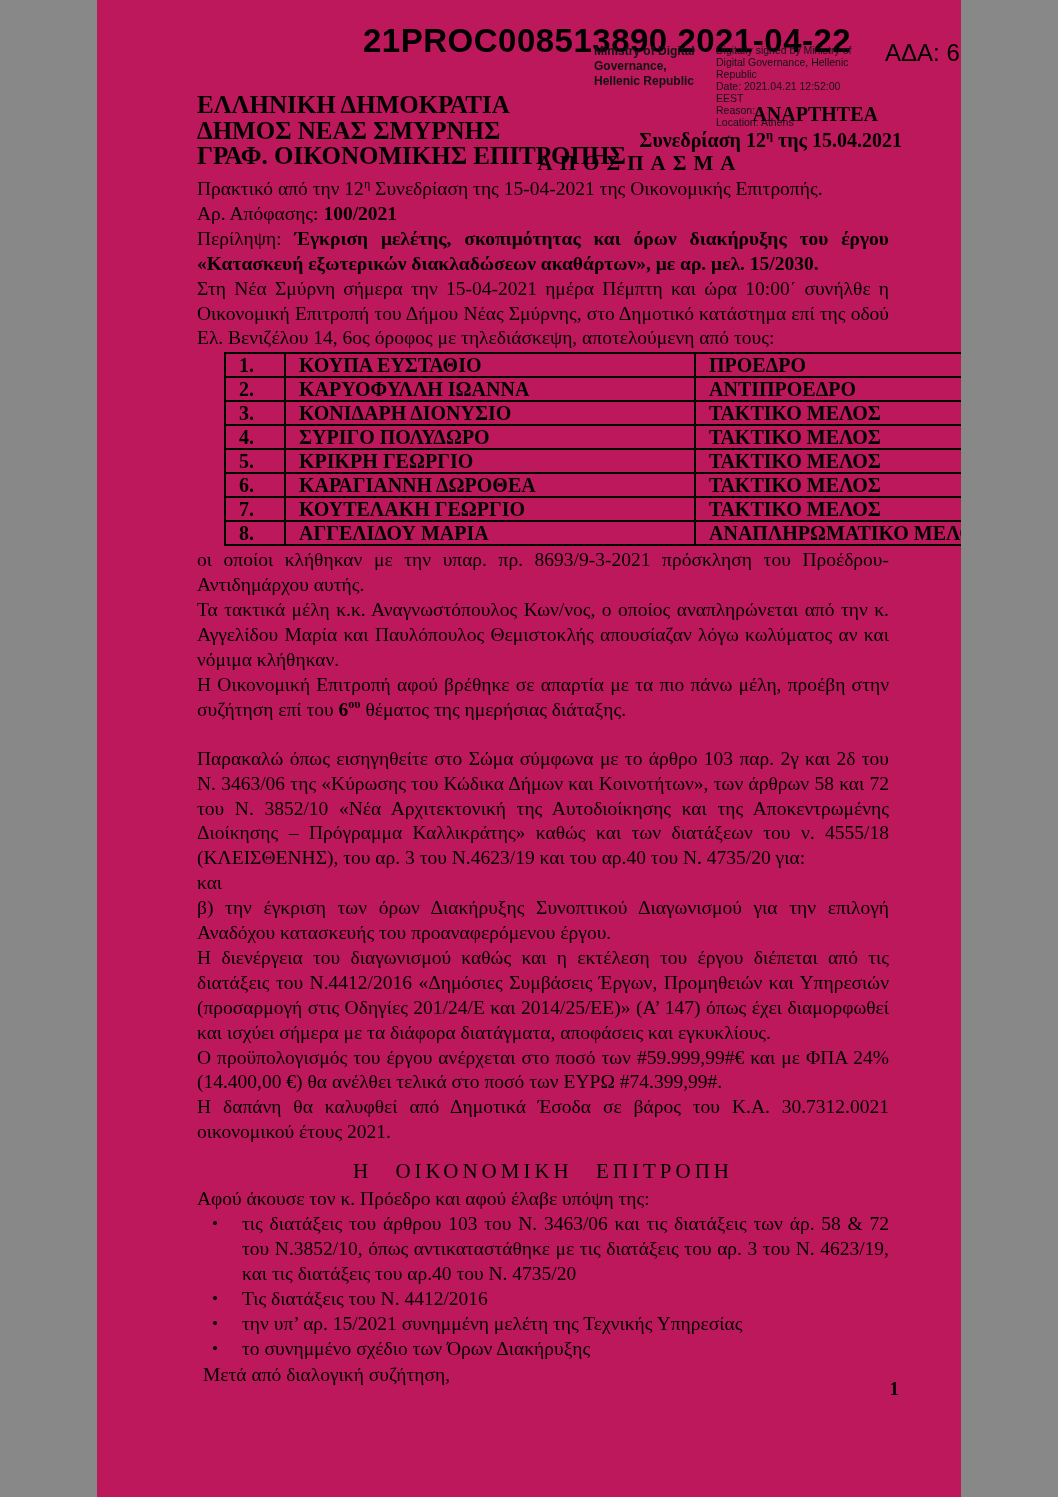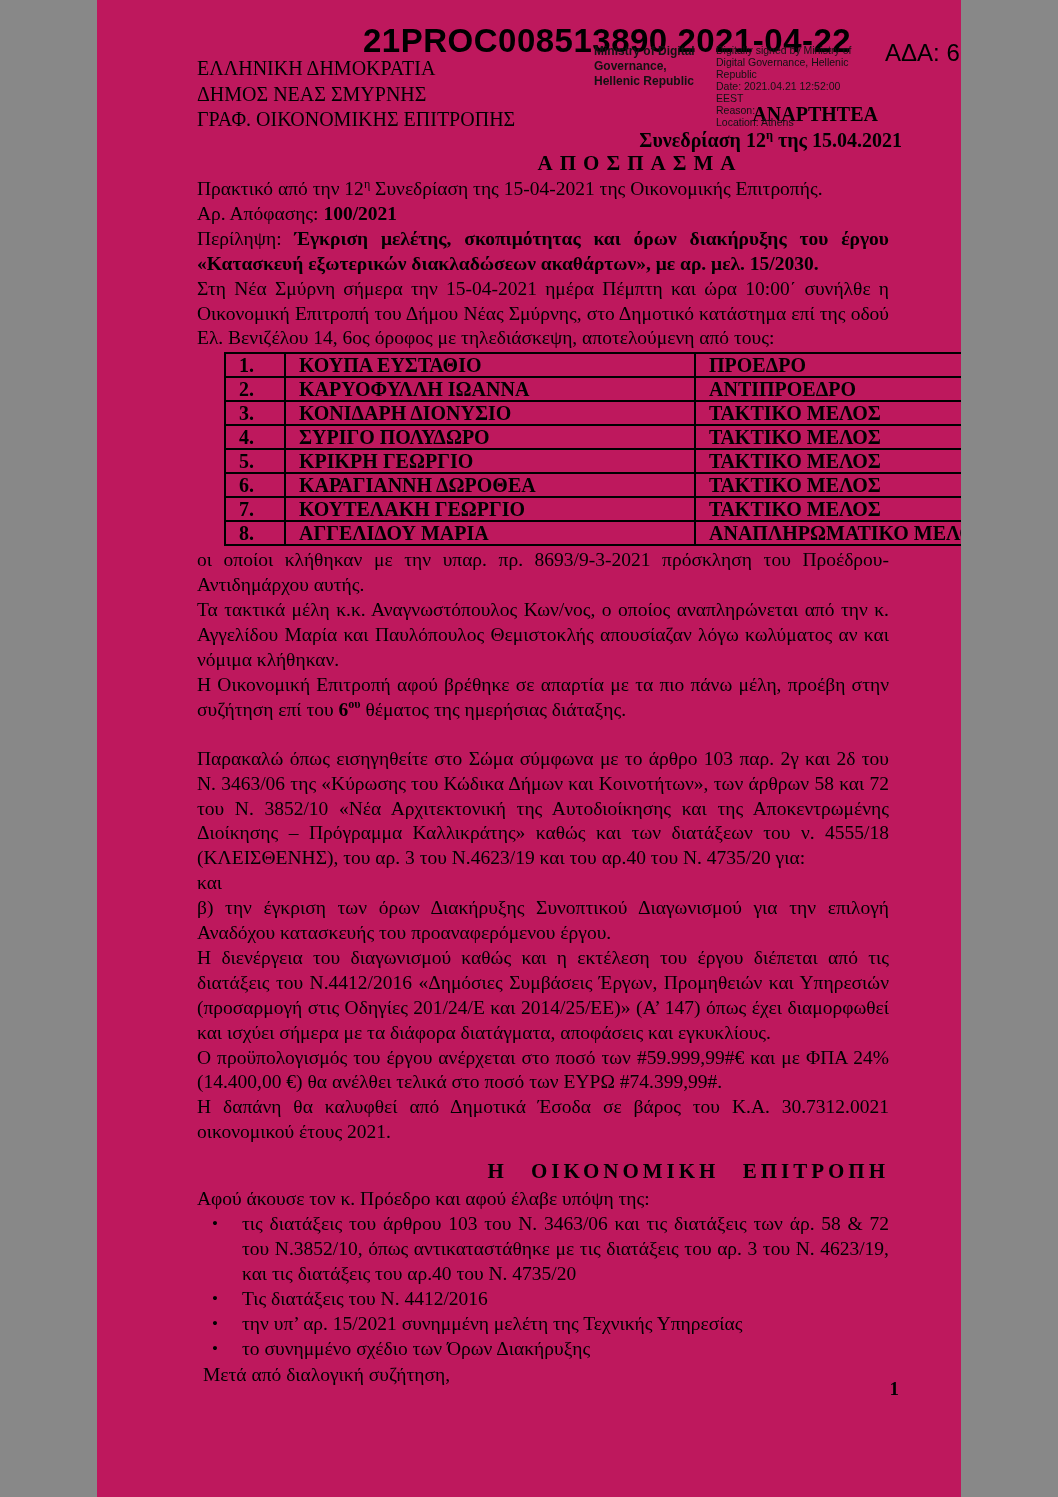--- a/index.html
+++ b/index.html
@@ -31,22 +31,22 @@
   .sig-stamp {
     position: absolute; left: 497px; top: 44px;
     display: flex; gap: 12px; z-index: 2;
     font-family: "Liberation Sans", "DejaVu Sans", sans-serif;
   }
   .sig-org  { width: 110px; font-size: 12px; font-weight: bold; line-height: 15px; color:#111; }
   .sig-details { width: 150px; font-size: 10.5px; line-height: 12px; color:#111; }
   .sig-details div { margin:0; }
 
   .org-block {
-    position: absolute; left: 100px; top: 56px;
-    font-weight: normal; font-size: 20px; line-height: 25.5px; white-space: nowrap;
+    position: absolute; left: 100px; top: 92px;
+    font-weight: bold; font-size: 25px; line-height: 25.5px; white-space: nowrap;
   }
   .right-block {
     position: absolute; right: 59px; top: 102px;
     text-align: right; font-weight: bold; font-size: 20px; line-height: 25.5px;
   }
   .right-block .anartitea { padding-right: 24px; }
   .doc-title {
     position: absolute; left: 100px; top: 151px; width: 886px;
     text-align: center; font-weight: bold; font-size: 21px; letter-spacing: 7px; font-family: Liberation Serif, serif;
   }
@@ -76,21 +76,21 @@
     overflow: hidden; white-space: nowrap;
   }
   td.c-num  { width: 45px; }
   td.c-name { width: 395px; }
   td.c-role { width: 390px; }
 
   .gap24 { height: 24px; }
   .gap14 { height: 14px; }
 
   .committee-heading {
-    text-align: right; font-weight: bold; font-size: 21px;
+    text-align: center; font-weight: normal; font-size: 21px;
     letter-spacing: 4px; word-spacing: 14px;
     margin: 0;
   }
   .lead { margin-top: 3px !important; }
 
   ul.considerations { list-style: none; margin: 0; padding: 0; }
   ul.considerations li { position: relative; padding-left: 45px; margin: 0; }
   .bullet-glyph { position: absolute; left: 15px; top: 0; font-size: 17px; }
 
   .closing { margin-top: 2px !important; padding-left: 6px; }

